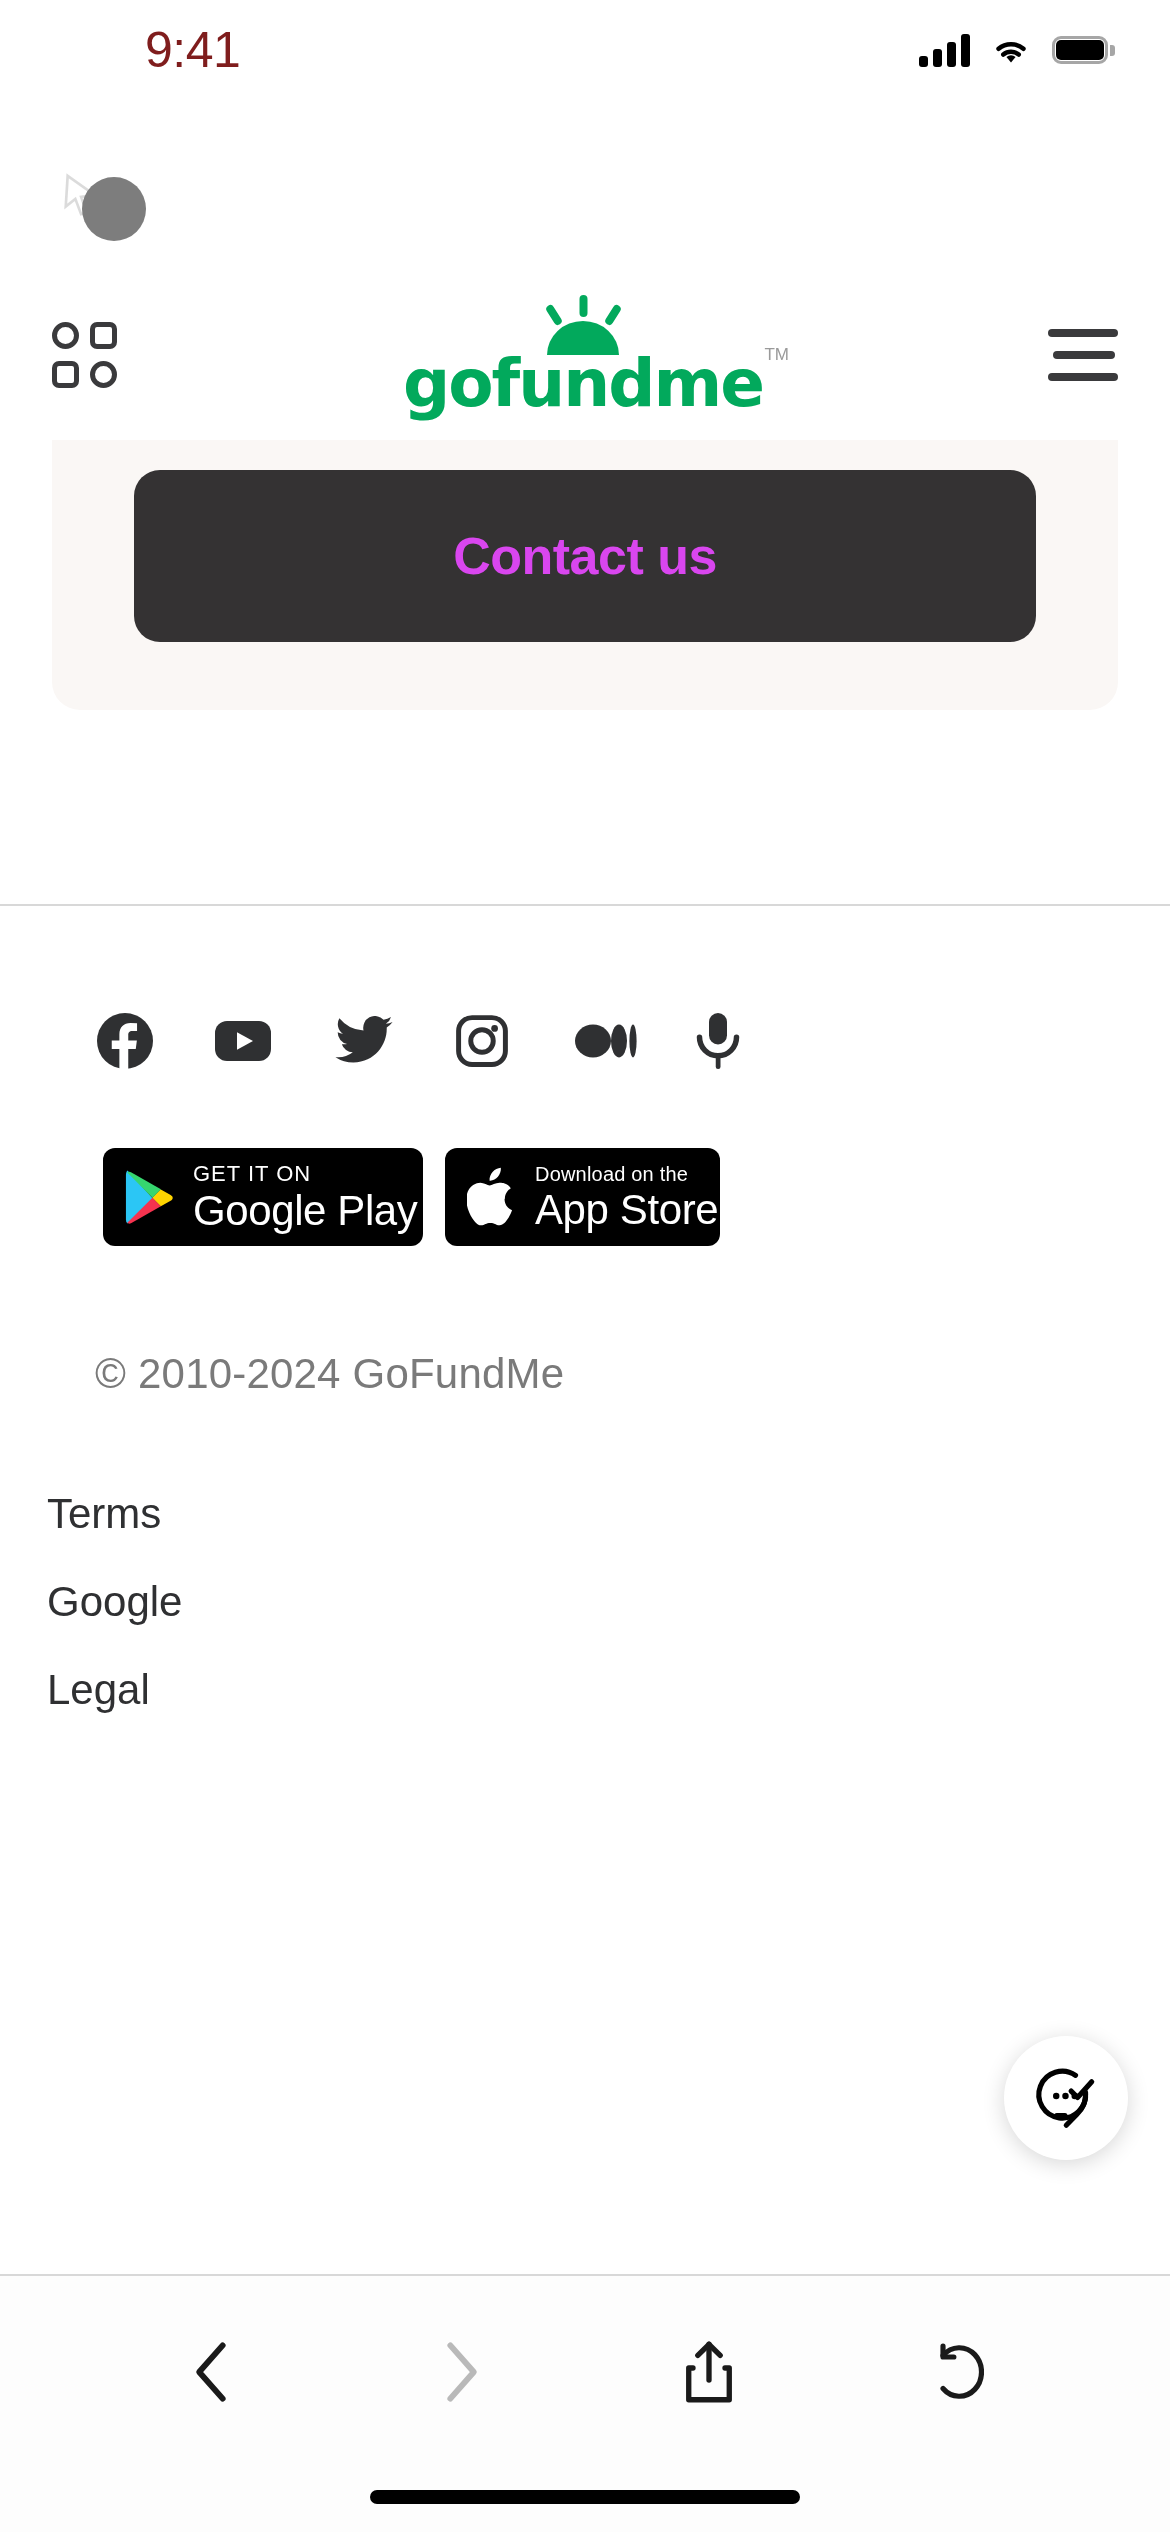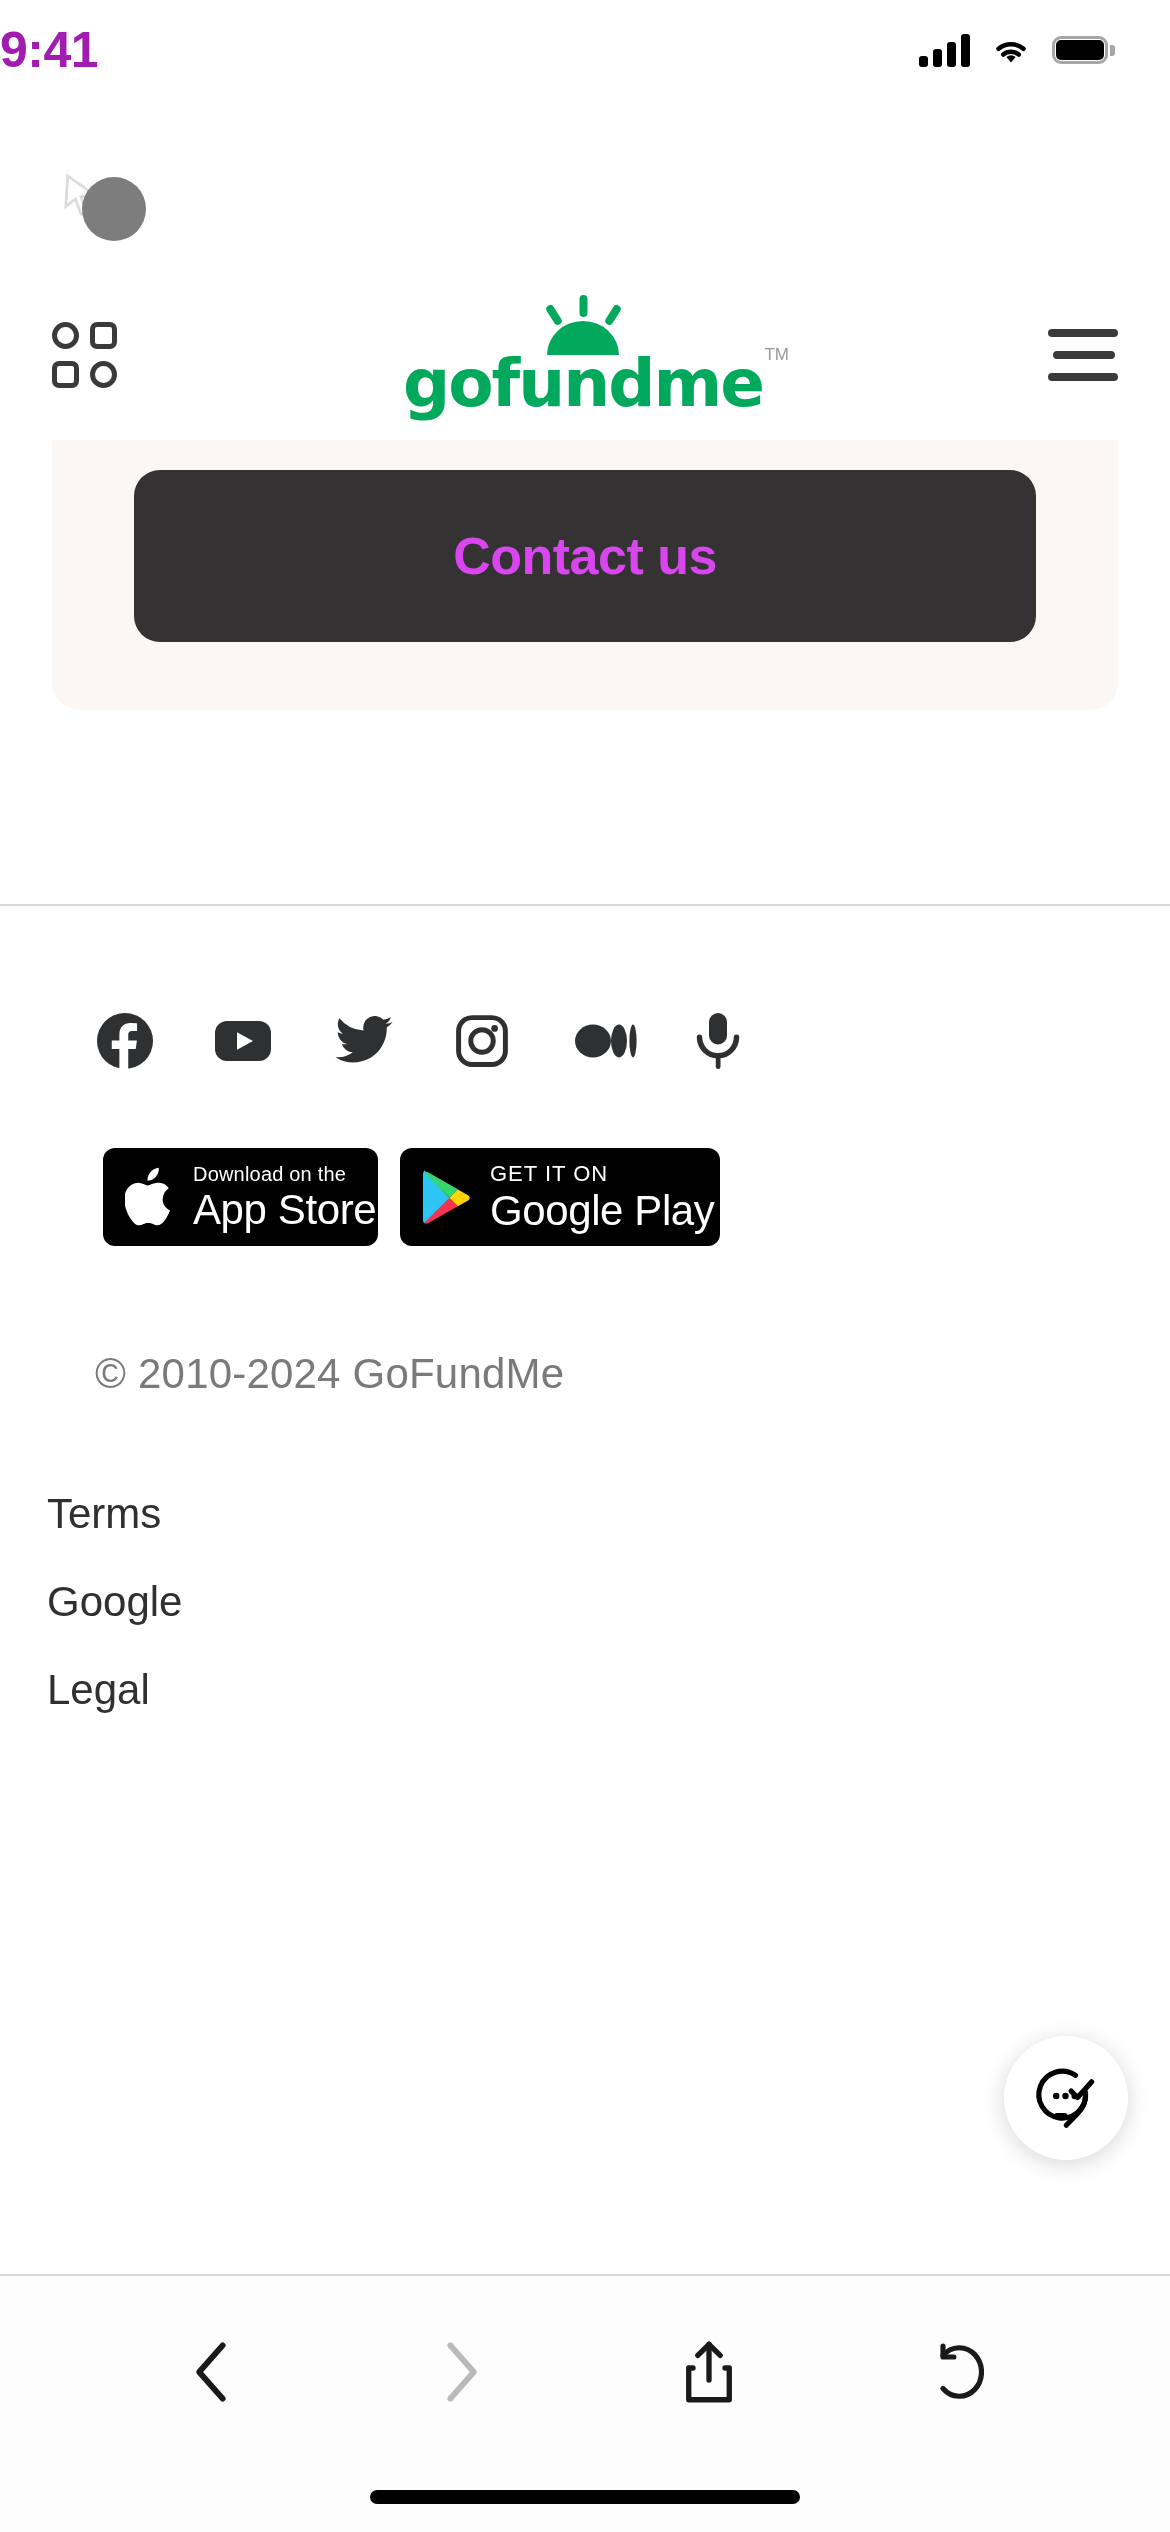--- a/index.html
+++ b/index.html
@@ -12,22 +12,22 @@
   }
   #screen { position:relative; width:1170px; height:2532px; background:#ffffff; }
 
   
   .statusbar {
     position:absolute; top:0; left:0; width:1170px; height:100px;
     display:flex; align-items:center; justify-content:space-between;
     padding:0 62px 0 0;
   }
   .sb-time {
-    font-size:50px; font-weight:700; color:#a21caf; letter-spacing:-0.5px;
-    line-height:1;
+    font-size:50px; font-weight:400; color:#7f1d1d; letter-spacing:-0.5px;
+    margin-left:145px; line-height:1;
   }
   .sb-right { display:flex; align-items:center; gap:20px; }
   .sb-bars { display:flex; align-items:flex-end; gap:5px; height:34px; }
   .sb-bars i { display:block; width:9px; background:#000; border-radius:3px; }
   .sb-bars i:nth-child(1){height:11px;}
   .sb-bars i:nth-child(2){height:18px;}
   .sb-bars i:nth-child(3){height:25px;}
   .sb-bars i:nth-child(4){height:33px;}
   .sb-wifi { width:42px; height:32px; }
   .sb-batt { position:relative; width:56px; height:28px; }
@@ -285,41 +285,41 @@
       <div class="social-ico">
         <svg width="46" height="60" viewBox="0 0 18 24">
           <rect x="5.4" y="0.8" width="7.2" height="12.6" rx="3.6" fill="#2f3032"></rect>
           <path d="M1.6 10.5a7.4 7.4 0 0 0 14.8 0" fill="none" stroke="#2f3032" stroke-width="2.2" stroke-linecap="round"></path>
           <rect x="8.1" y="17.6" width="1.9" height="5.6" rx="0.9" fill="#2f3032"></rect>
         </svg>
       </div>
     </div>
 
     <div class="stores">
-      <div class="store-badge store-apple">
-        <svg width="52" height="62" viewBox="0 0 20 24">
-          <path d="M14.6 12.7c0-2.7 2.2-4 2.3-4.1-1.3-1.9-3.3-2.1-4-2.1-1.7-.2-3.3 1-4.2 1-.85 0-2.2-1-3.6-1-1.85.03-3.55 1.08-4.5 2.73-1.92 3.33-.5 8.25 1.38 10.95.92 1.32 2 2.8 3.43 2.75 1.38-.06 1.9-.89 3.57-.89 1.65 0 2.13.89 3.58.86 1.48-.03 2.41-1.34 3.31-2.67 1.04-1.53 1.47-3.01 1.5-3.09-.03-.01-2.88-1.1-2.9-4.39z" fill="#fff"></path>
-          <path d="M11.9 4.2C12.66 3.27 13.17 2 13.03.72c-1.09.05-2.42.73-3.2 1.65-.7.81-1.32 2.1-1.15 3.34 1.22.1 2.46-.62 3.22-1.51z" fill="#fff"></path>
-        </svg>
-        <div class="badge-text">
-          <span class="badge-small">Download on the</span>
-          <span class="badge-big">App Store</span>
-        </div>
-      </div>
-
       <div class="store-badge store-google">
         <svg width="54" height="58" viewBox="0 0 22 24">
           <path d="M1.6 1.1C1.25 1.48 1.05 2.06 1.05 2.8v18.4c0 .75.2 1.33.55 1.7l.1.1 10.3-10.3v-.25L1.7 1.0z" fill="#2bc6f5"></path>
           <path d="M15.4 15.85 12 12.45v-.25l3.4-3.4.08.05 4.05 2.3c1.16.66 1.16 1.74 0 2.4l-4.05 2.3z" fill="#ffd400"></path>
           <path d="M15.5 15.8 12 12.3 1.6 22.7c.38.4 1.01.45 1.73.05l12.17-6.95z" fill="#f5334f"></path>
           <path d="M15.5 8.8 3.33 1.86c-.72-.41-1.35-.36-1.73.05L12 12.3z" fill="#36d66f"></path>
         </svg>
         <div class="badge-text">
           <span class="badge-small badge-small-gp">GET IT ON</span>
           <span class="badge-big">Google Play</span>
+        </div>
+      </div>
+
+      <div class="store-badge store-apple">
+        <svg width="52" height="62" viewBox="0 0 20 24">
+          <path d="M14.6 12.7c0-2.7 2.2-4 2.3-4.1-1.3-1.9-3.3-2.1-4-2.1-1.7-.2-3.3 1-4.2 1-.85 0-2.2-1-3.6-1-1.85.03-3.55 1.08-4.5 2.73-1.92 3.33-.5 8.25 1.38 10.95.92 1.32 2 2.8 3.43 2.75 1.38-.06 1.9-.89 3.57-.89 1.65 0 2.13.89 3.58.86 1.48-.03 2.41-1.34 3.31-2.67 1.04-1.53 1.47-3.01 1.5-3.09-.03-.01-2.88-1.1-2.9-4.39z" fill="#fff"></path>
+          <path d="M11.9 4.2C12.66 3.27 13.17 2 13.03.72c-1.09.05-2.42.73-3.2 1.65-.7.81-1.32 2.1-1.15 3.34 1.22.1 2.46-.62 3.22-1.51z" fill="#fff"></path>
+        </svg>
+        <div class="badge-text">
+          <span class="badge-small">Download on the</span>
+          <span class="badge-big">App Store</span>
         </div>
       </div>
     </div>
 
     <div class="copyright">© 2010-2024 GoFundMe</div>
 
     <div class="footlinks">
       <a class="footlink">Terms</a>
       <a class="footlink">Google</a>
       <a class="footlink">Legal</a>

